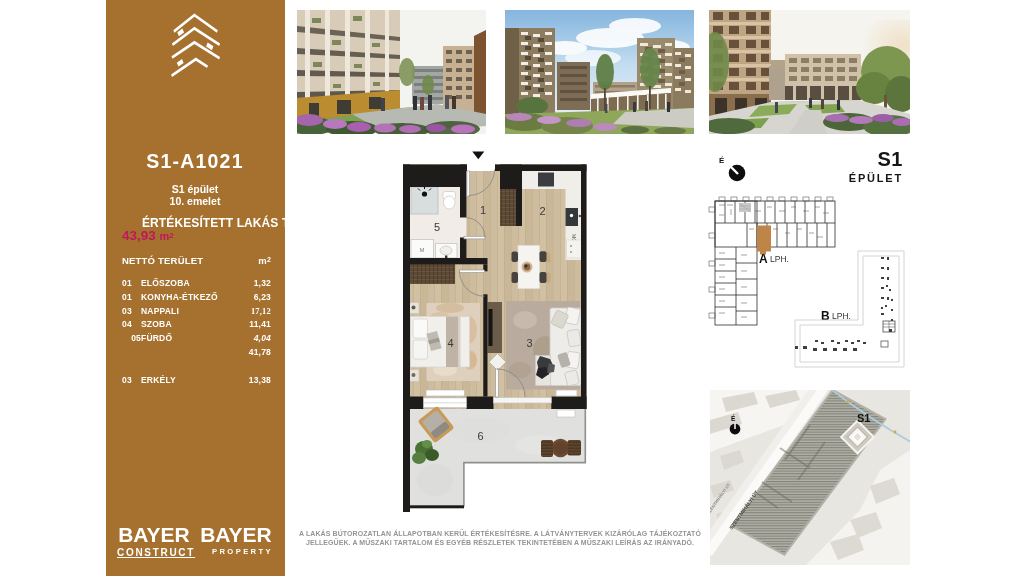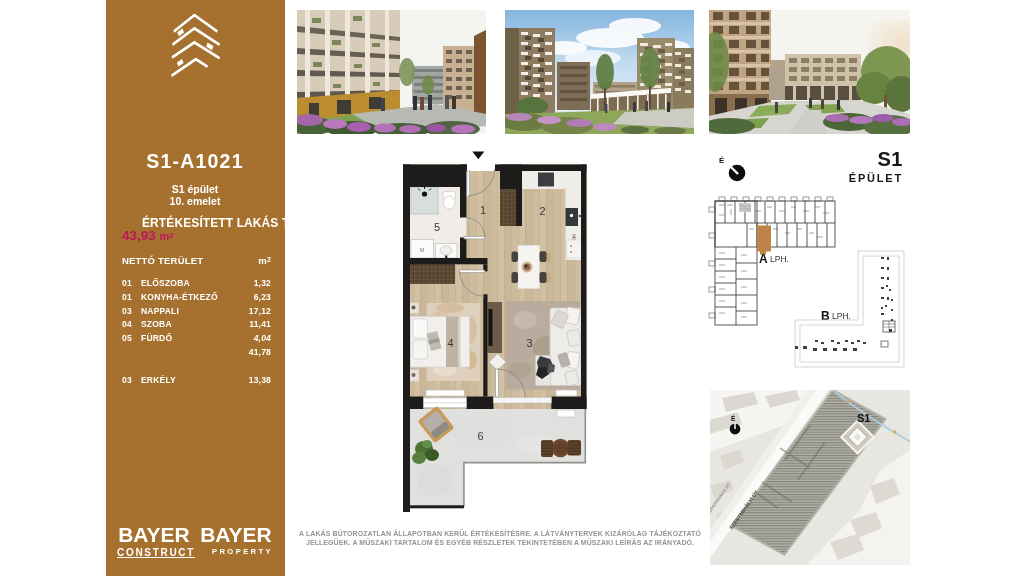--- a/index.html
+++ b/index.html
@@ -34,23 +34,23 @@
 
 <div class="abs" style="left:122px;top:216px;color:#fff;font-size:12px;font-weight:bold;letter-spacing:0.1px;padding-left:20px;">ÉRTÉKESÍTETT LAKÁS TERÜLET</div>
 
 <div class="abs" style="left:122px;top:227.5px;color:#be185d;font-size:13.5px;font-weight:bold;">43,93 <span style="font-size:11px;">m</span><span style="font-size:8px;vertical-align:2px;">2</span></div>
 
 <div class="abs" style="left:122px;top:255px;width:149px;color:#fff;font-size:9.5px;font-weight:bold;letter-spacing:0.2px;">NETTÓ TERÜLET<span style="float:right;">m<span style="font-size:7px;vertical-align:2px;">2</span></span></div>
 
 <div class="abs" style="left:122px;top:277px;width:149px;color:#fff;font-size:8.5px;font-weight:bold;letter-spacing:0.2px;line-height:13.8px;">
   <div><span style="display:inline-block;width:19px;">01</span><span>ELŐSZOBA</span><span style="float:right;">1,32</span></div>
   <div><span style="display:inline-block;width:19px;">01</span><span>KONYHA-ÉTKEZŐ</span><span style="float:right;">6,23</span></div>
-  <div><span style="display:inline-block;width:19px;">03</span><span>NAPPALI</span><span style="float:right;">17,12</span></div>
+  <div><span style="display:inline-block;width:19px;">03</span><span>NAPPALI</span><span style="float:right;font-family:Liberation Serif, serif;">17,12</span></div>
   <div><span style="display:inline-block;width:19px;">04</span><span>SZOBA</span><span style="float:right;">11,41</span></div>
-  <div><span style="display:inline-block;width:19px;">05</span><span>FÜRDŐ</span><span style="float:right;font-style:italic;">4,04</span></div>
+  <div><span style="display:inline-block;width:19px;text-align:right;">05</span><span>FÜRDŐ</span><span style="float:right;font-style:italic;">4,04</span></div>
   <div>
         <span style="float:right;">41,78</span>
       </div>
   <div>&nbsp;</div>
   <div>&nbsp;</div>
   <div><span style="display:inline-block;width:19px;">03</span><span>ERKÉLY</span><span style="float:right;">13,38</span></div>
 </div>
 
 <div class="abs" style="left:117px;top:522.5px;width:74px;color:#fff;text-align:center;">
   <div style="font-size:21px;font-weight:bold;letter-spacing:0px;">BAYER</div>

